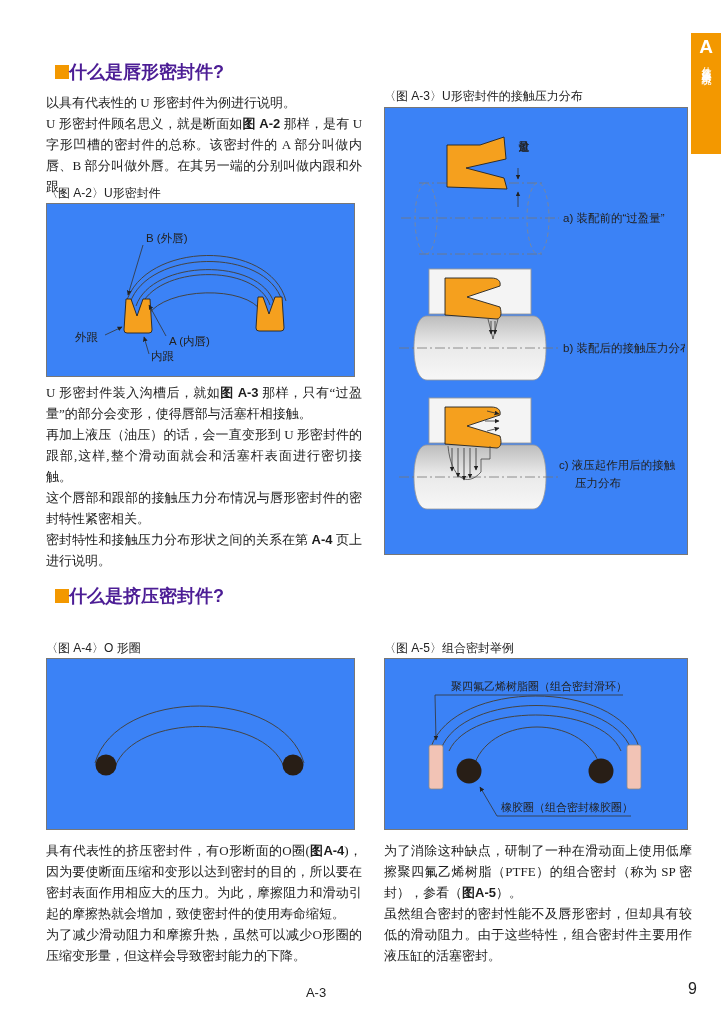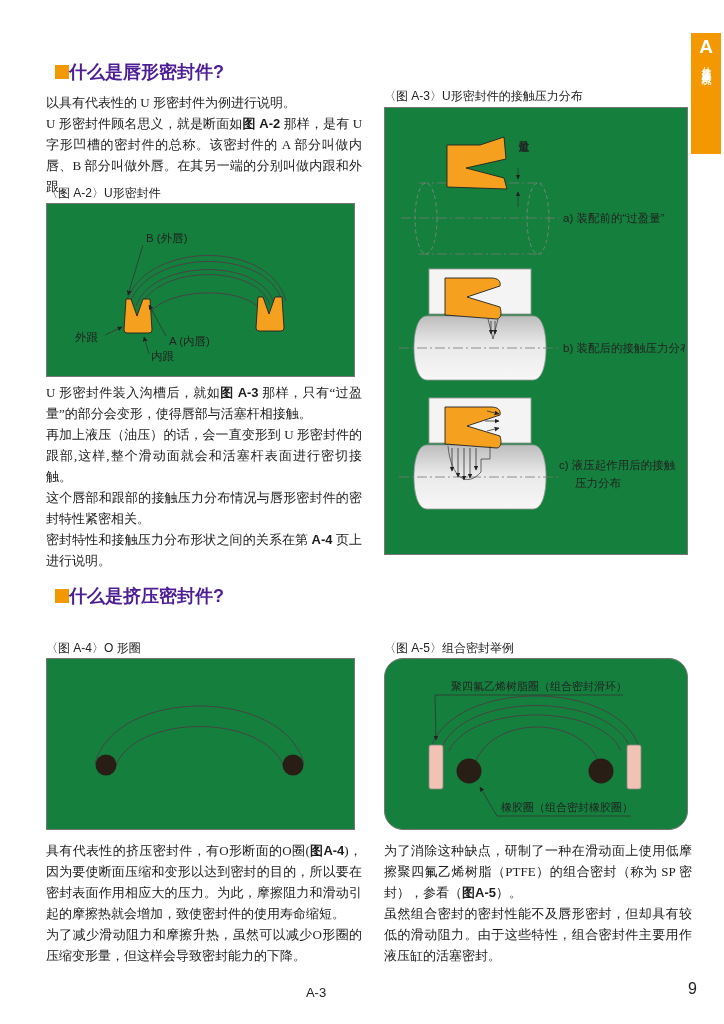--- a/index.html
+++ b/index.html
@@ -14,21 +14,21 @@
   
   .sec-title{position:absolute;display:flex;align-items:center;margin:0;
              font-family:"Liberation Sans",sans-serif;font-weight:bold;font-size:18px;color:#4c1d95;}
   .sq{width:14px;height:14px;background:var(--accent);flex:0 0 auto;}
   
   .col{position:absolute;font-size:13px;line-height:21px;text-align:justify;}
   .col p{margin:0;}
   .bseg{font-family:"Liberation Sans",sans-serif;font-weight:bold;}
   
   .figcap{position:absolute;font-family:"Liberation Sans",sans-serif;font-size:12px;color:#222;}
-  .figbox{position:absolute;border:1px solid #777;background:#15803d;}
+  .figbox{position:absolute;border:1px solid #777;background:#3b82f6;}
   svg{display:block;font-family:"Liberation Sans",sans-serif;}
   svg text{fill:#222;font-size:11.5px;}
   .seal{fill:var(--seal);stroke:#222;stroke-width:.9;stroke-linejoin:round;}
   .arcs{stroke:#444;fill:none;stroke-width:1;}
   .dd{stroke:#777;stroke-width:.8;stroke-dasharray:10 3 2 3;fill:none;}
   .ds{stroke:#888;stroke-width:.8;stroke-dasharray:4 3;fill:none;}
   .ldr{stroke:#333;stroke-width:.8;fill:none;}
   .vtext{writing-mode:vertical-rl;text-orientation:upright;font-size:11px;}
   
   .footer-center{position:absolute;left:0;top:985px;width:632px;text-align:center;
@@ -161,21 +161,21 @@
       <g class="arcs">
         <path d="M48,104 C70,28 235,28 257,104"></path>
         <path d="M68,108 C88,54 217,54 237,108"></path>
       </g>
       <circle cx="59" cy="106" r="10.5" fill="#281E16"></circle>
       <circle cx="246" cy="106" r="10.5" fill="#281E16"></circle>
     </svg>
   </div>
 
   <div class="figcap" style="left:384px;top:640px;">〈图 A-5〉组合密封举例</div>
-  <div class="figbox" style="left:384px;top:658px;width:302px;height:170px;border-radius:19px;">
+  <div class="figbox" style="left:384px;top:658px;width:302px;height:170px;">
     <svg width="300" height="168" viewBox="0 0 300 168">
       <defs>
         <marker id="arw3" markerWidth="7" markerHeight="7" refX="5.5" refY="3" orient="auto">
           <path d="M0,0 L6,3 L0,6 Z" fill="#222"></path>
         </marker>
       </defs>
       <g class="arcs">
         <path d="M46,88 C70,20 232,20 254,88"></path>
         <path d="M56,90 C78,32 224,32 246,90"></path>
         <path d="M64,92 C86,44 216,44 236,92"></path>

